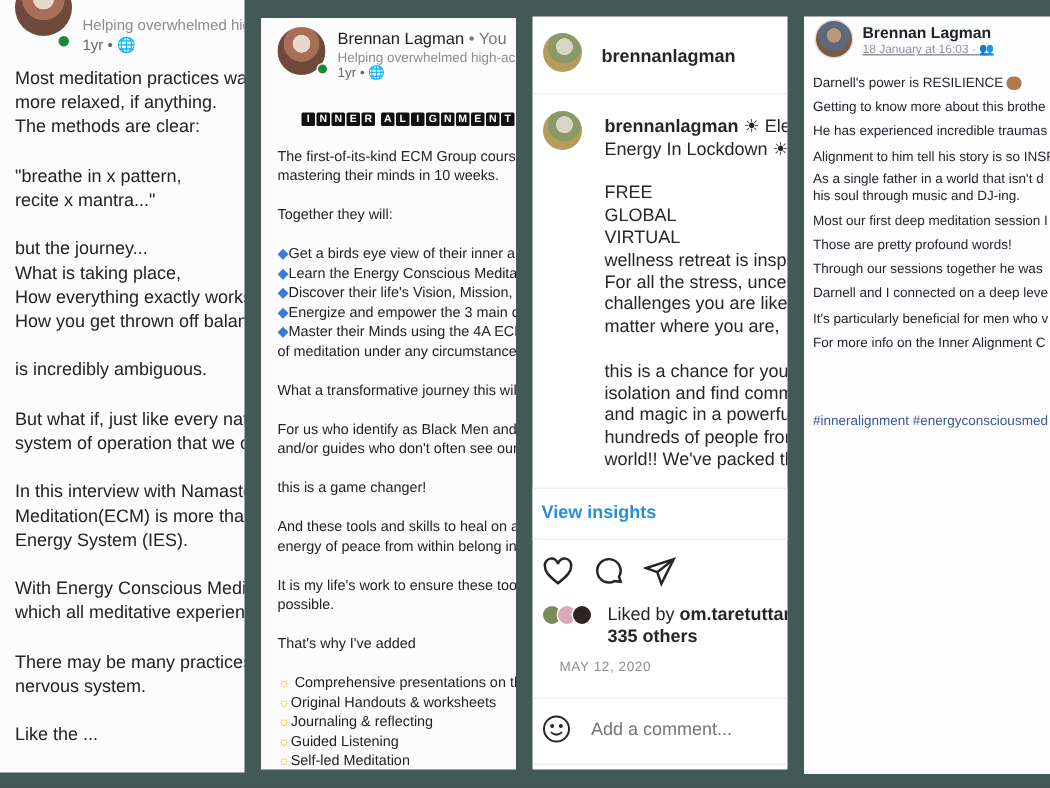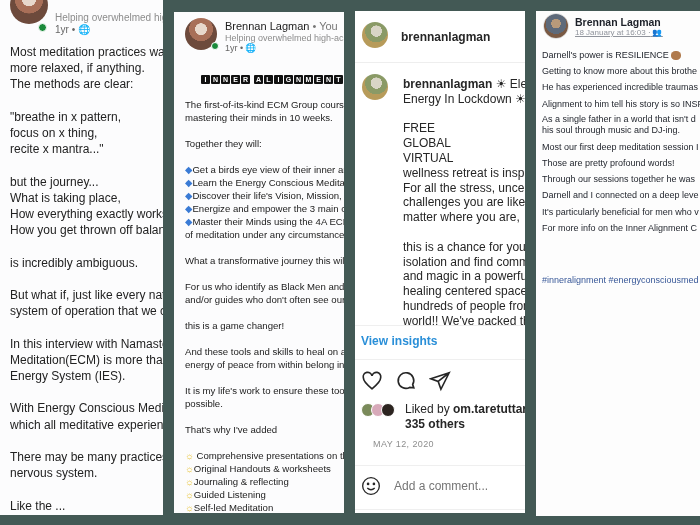--- a/index.html
+++ b/index.html
@@ -80,21 +80,20 @@
     <span>1yr •</span>
     <span style="font-size:10px;">🌐</span>
   </div>
   <div class="body">
     <div class="line">Most meditation practices was</div>
     <div class="line">more relaxed, if anything.</div>
     <div class="line"></div>
     <div class="line">The methods are clear:</div>
     <div class="line">&nbsp;</div>
     <div class="line">"breathe in x pattern,</div>
-    <div class="line">focus on x thing,</div>
     <div class="line">recite x mantra..."</div>
     <div class="line">&nbsp;</div>
     <div class="line">but the journey...</div>
     <div class="line">What is taking place,</div>
     <div class="line">How everything exactly works,</div>
     <div class="line">How you get thrown off balanc</div>
     <div class="line">&nbsp;</div>
     <div class="line">is incredibly ambiguous.</div>
     <div class="line">&nbsp;</div>
     <div class="line">But what if, just like every natu</div>
@@ -188,21 +187,20 @@
     <div class="line">GLOBAL</div>
     <div class="line">VIRTUAL</div>
     <div class="line">wellness retreat is inspi</div>
     <div class="line">For all the stress, uncert</div>
     <div class="line">challenges you are likely</div>
     <div class="line">matter where you are,</div>
     <div class="line">&nbsp;</div>
     <div class="line">this is a chance for you</div>
     <div class="line">isolation and find comm</div>
     <div class="line">and magic in a powerful</div>
-    <div class="line">healing centered space</div>
     <div class="line">hundreds of people from</div>
     <div class="line">world!! We've packed th</div>
   </div>
   <div class="insights-bar">
     <div class="insights">View insights</div>
   </div>
   <div class="actions">
     <svg viewBox="0 0 24 24" fill="none" stroke="#262626" stroke-width="1.8">
         <path d="M12 20.5 C5 15 2.5 12 2.5 8.3 A4.8 4.8 0 0 1 12 6.5 A4.8 4.8 0 0 1 21.5 8.3 C21.5 12 19 15 12 20.5Z"></path>
       </svg>

